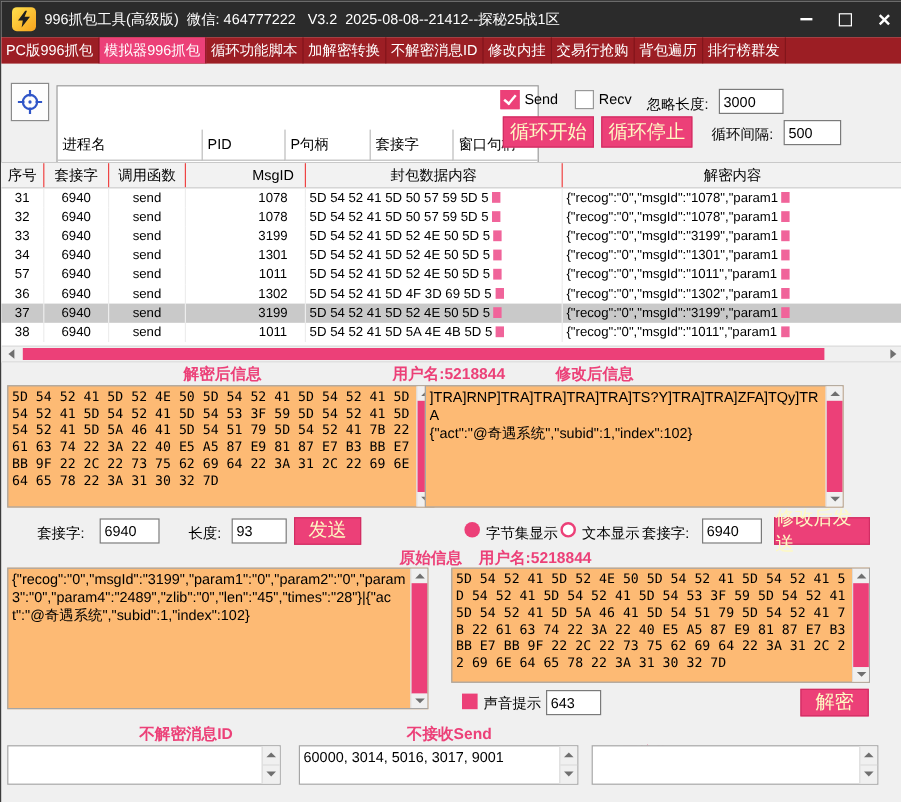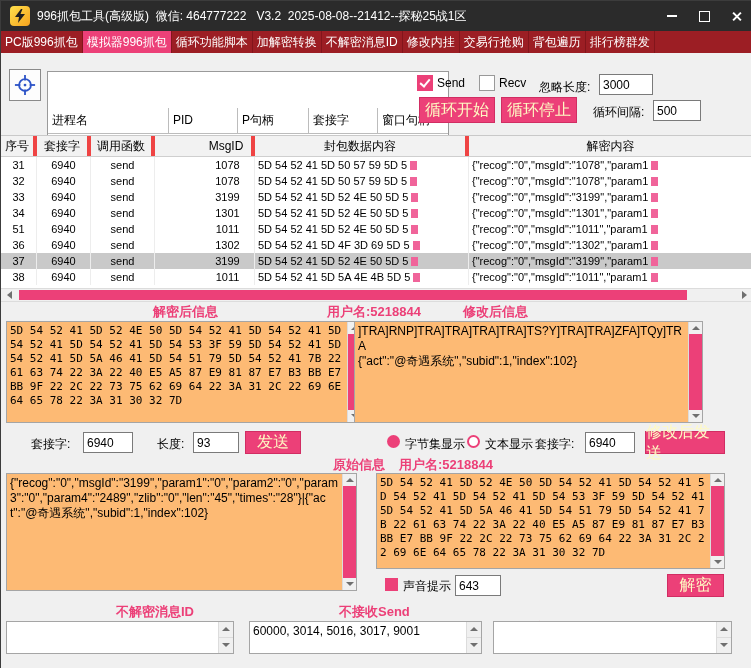--- a/index.html
+++ b/index.html
@@ -44,21 +44,21 @@
   #ignore-input{left:598px;top:73px;width:54px;}
   .btn{position:absolute;background:var(--accent,#ec4078);color:#fef9c3;border:1px solid #d12d63;font-size:16px;font-family:"Liberation Sans",sans-serif;display:flex;align-items:center;justify-content:center;cursor:pointer;box-sizing:border-box;}
   #loop-start{left:418px;top:96px;width:76px;height:26px;}
   #loop-stop{left:500px;top:96px;width:76px;height:26px;}
   #interval-label{left:592px;top:103px;}
   #interval-input{left:652px;top:99px;width:48px;}
 
   
   .ptable{position:absolute;left:0;top:134px;width:100%;height:153px;background:#fff;border-top:1px solid #c9c9c9;}
   .phead{display:flex;height:20px;background:#f2f2f2;border-bottom:1px solid #cfcfcf;font-size:12px;}
-  .hcell{line-height:20px;text-align:center;border-right:4px solid #ef4444;overflow:hidden;white-space:nowrap;box-sizing:border-box;}
+  .hcell{line-height:20px;text-align:center;border-right:1px solid #ef4444;overflow:hidden;white-space:nowrap;box-sizing:border-box;}
   .pbody .trow{display:flex;height:16px;font-size:11px;line-height:16px;}
   .trow.selected{background:#c9c9c9;}
   .tcell{border-right:1px solid #ededed;padding:0 3px;overflow:hidden;white-space:nowrap;box-sizing:border-box;}
   .c0{width:36px;text-align:center;}
   .c1{width:54px;text-align:center;}
   .c2{width:64px;text-align:center;}
   .c3{width:46px;text-align:center;margin-top:24px;}
   .c4{width:54px;text-align:center;}
   .c5{width:214px;}
   .c6{flex:1 1 auto;border-right:none;}
@@ -250,21 +250,21 @@
         <div class="trow">
           <div class="tcell c0">34</div>
           <div class="tcell c1">6940</div>
           <div class="tcell c2">send</div>
           <div class="tcell c3">96</div>
           <div class="tcell c4">1301</div>
           <div class="tcell c5">5D 54 52 41 5D 52 4E 50 5D 5</div>
           <div class="tcell c6">{"recog":"0","msgId":"1301","param1</div>
         </div>
         <div class="trow">
-          <div class="tcell c0">51</div>
+          <div class="tcell c0">57</div>
           <div class="tcell c1">6940</div>
           <div class="tcell c2">send</div>
           <div class="tcell c3">102</div>
           <div class="tcell c4">1011</div>
           <div class="tcell c5">5D 54 52 41 5D 52 4E 50 5D 5</div>
           <div class="tcell c6">{"recog":"0","msgId":"1011","param1</div>
         </div>
         <div class="trow">
           <div class="tcell c0">36</div>
           <div class="tcell c1">6940</div>

